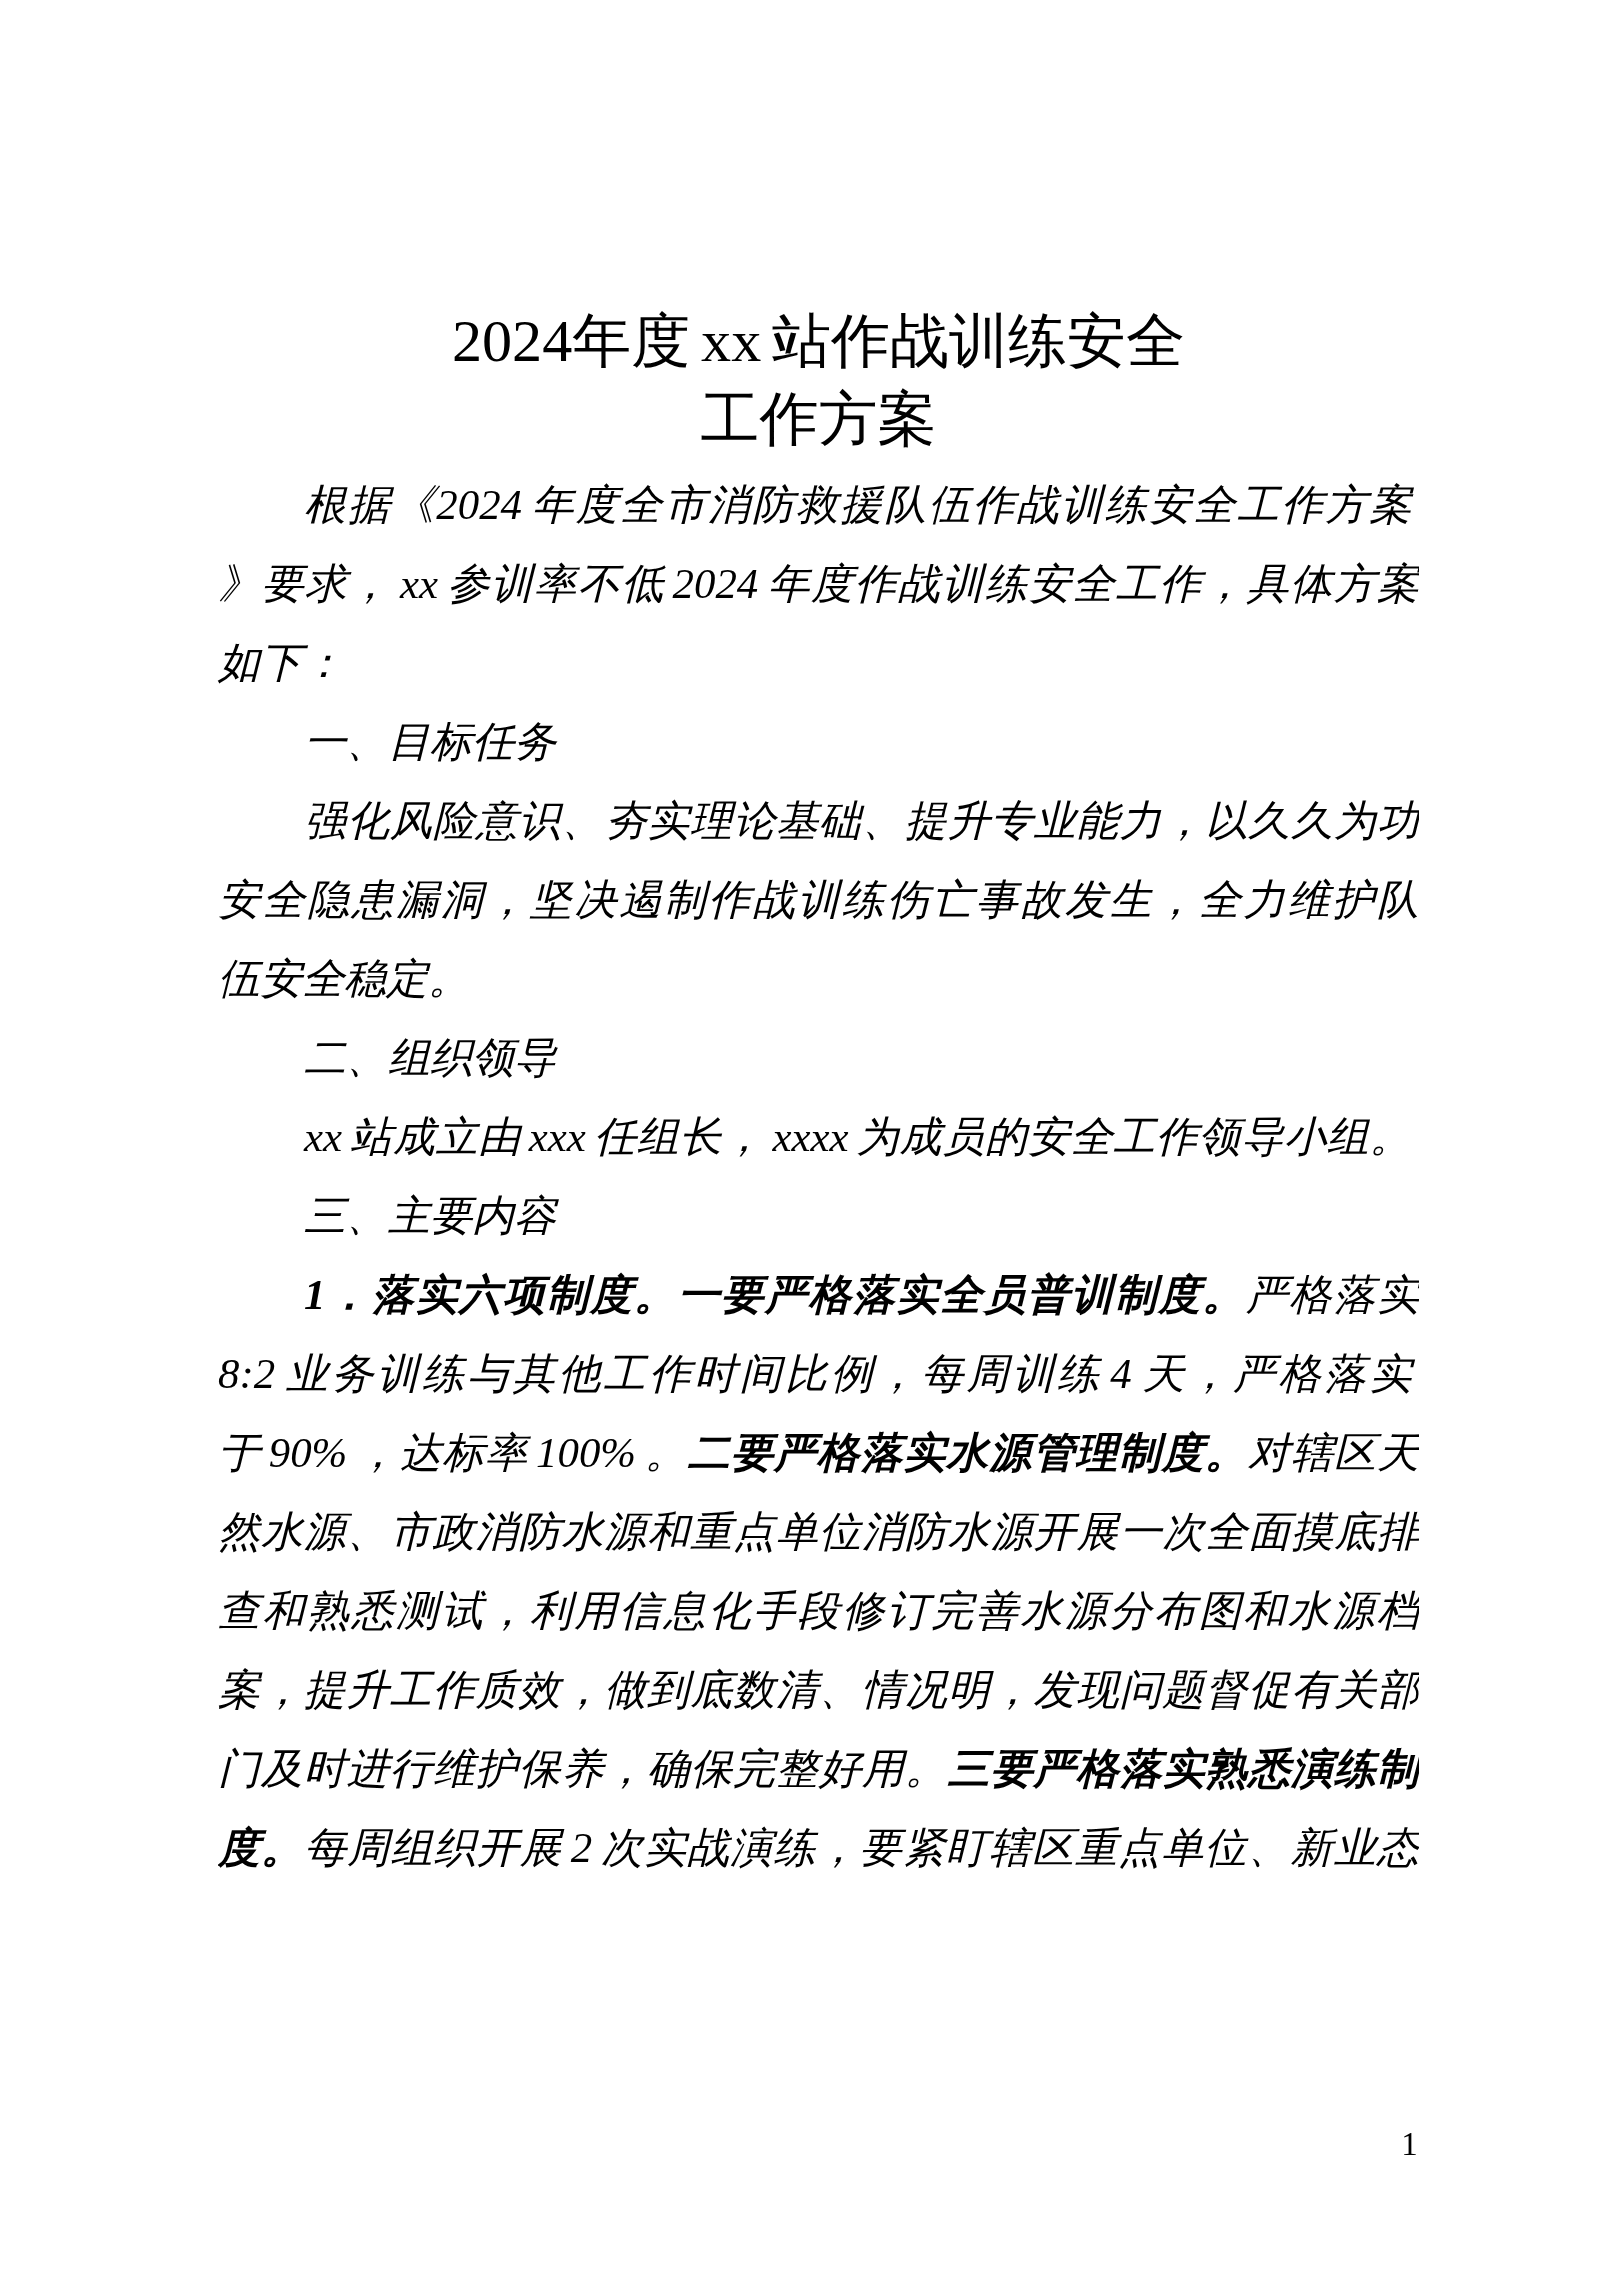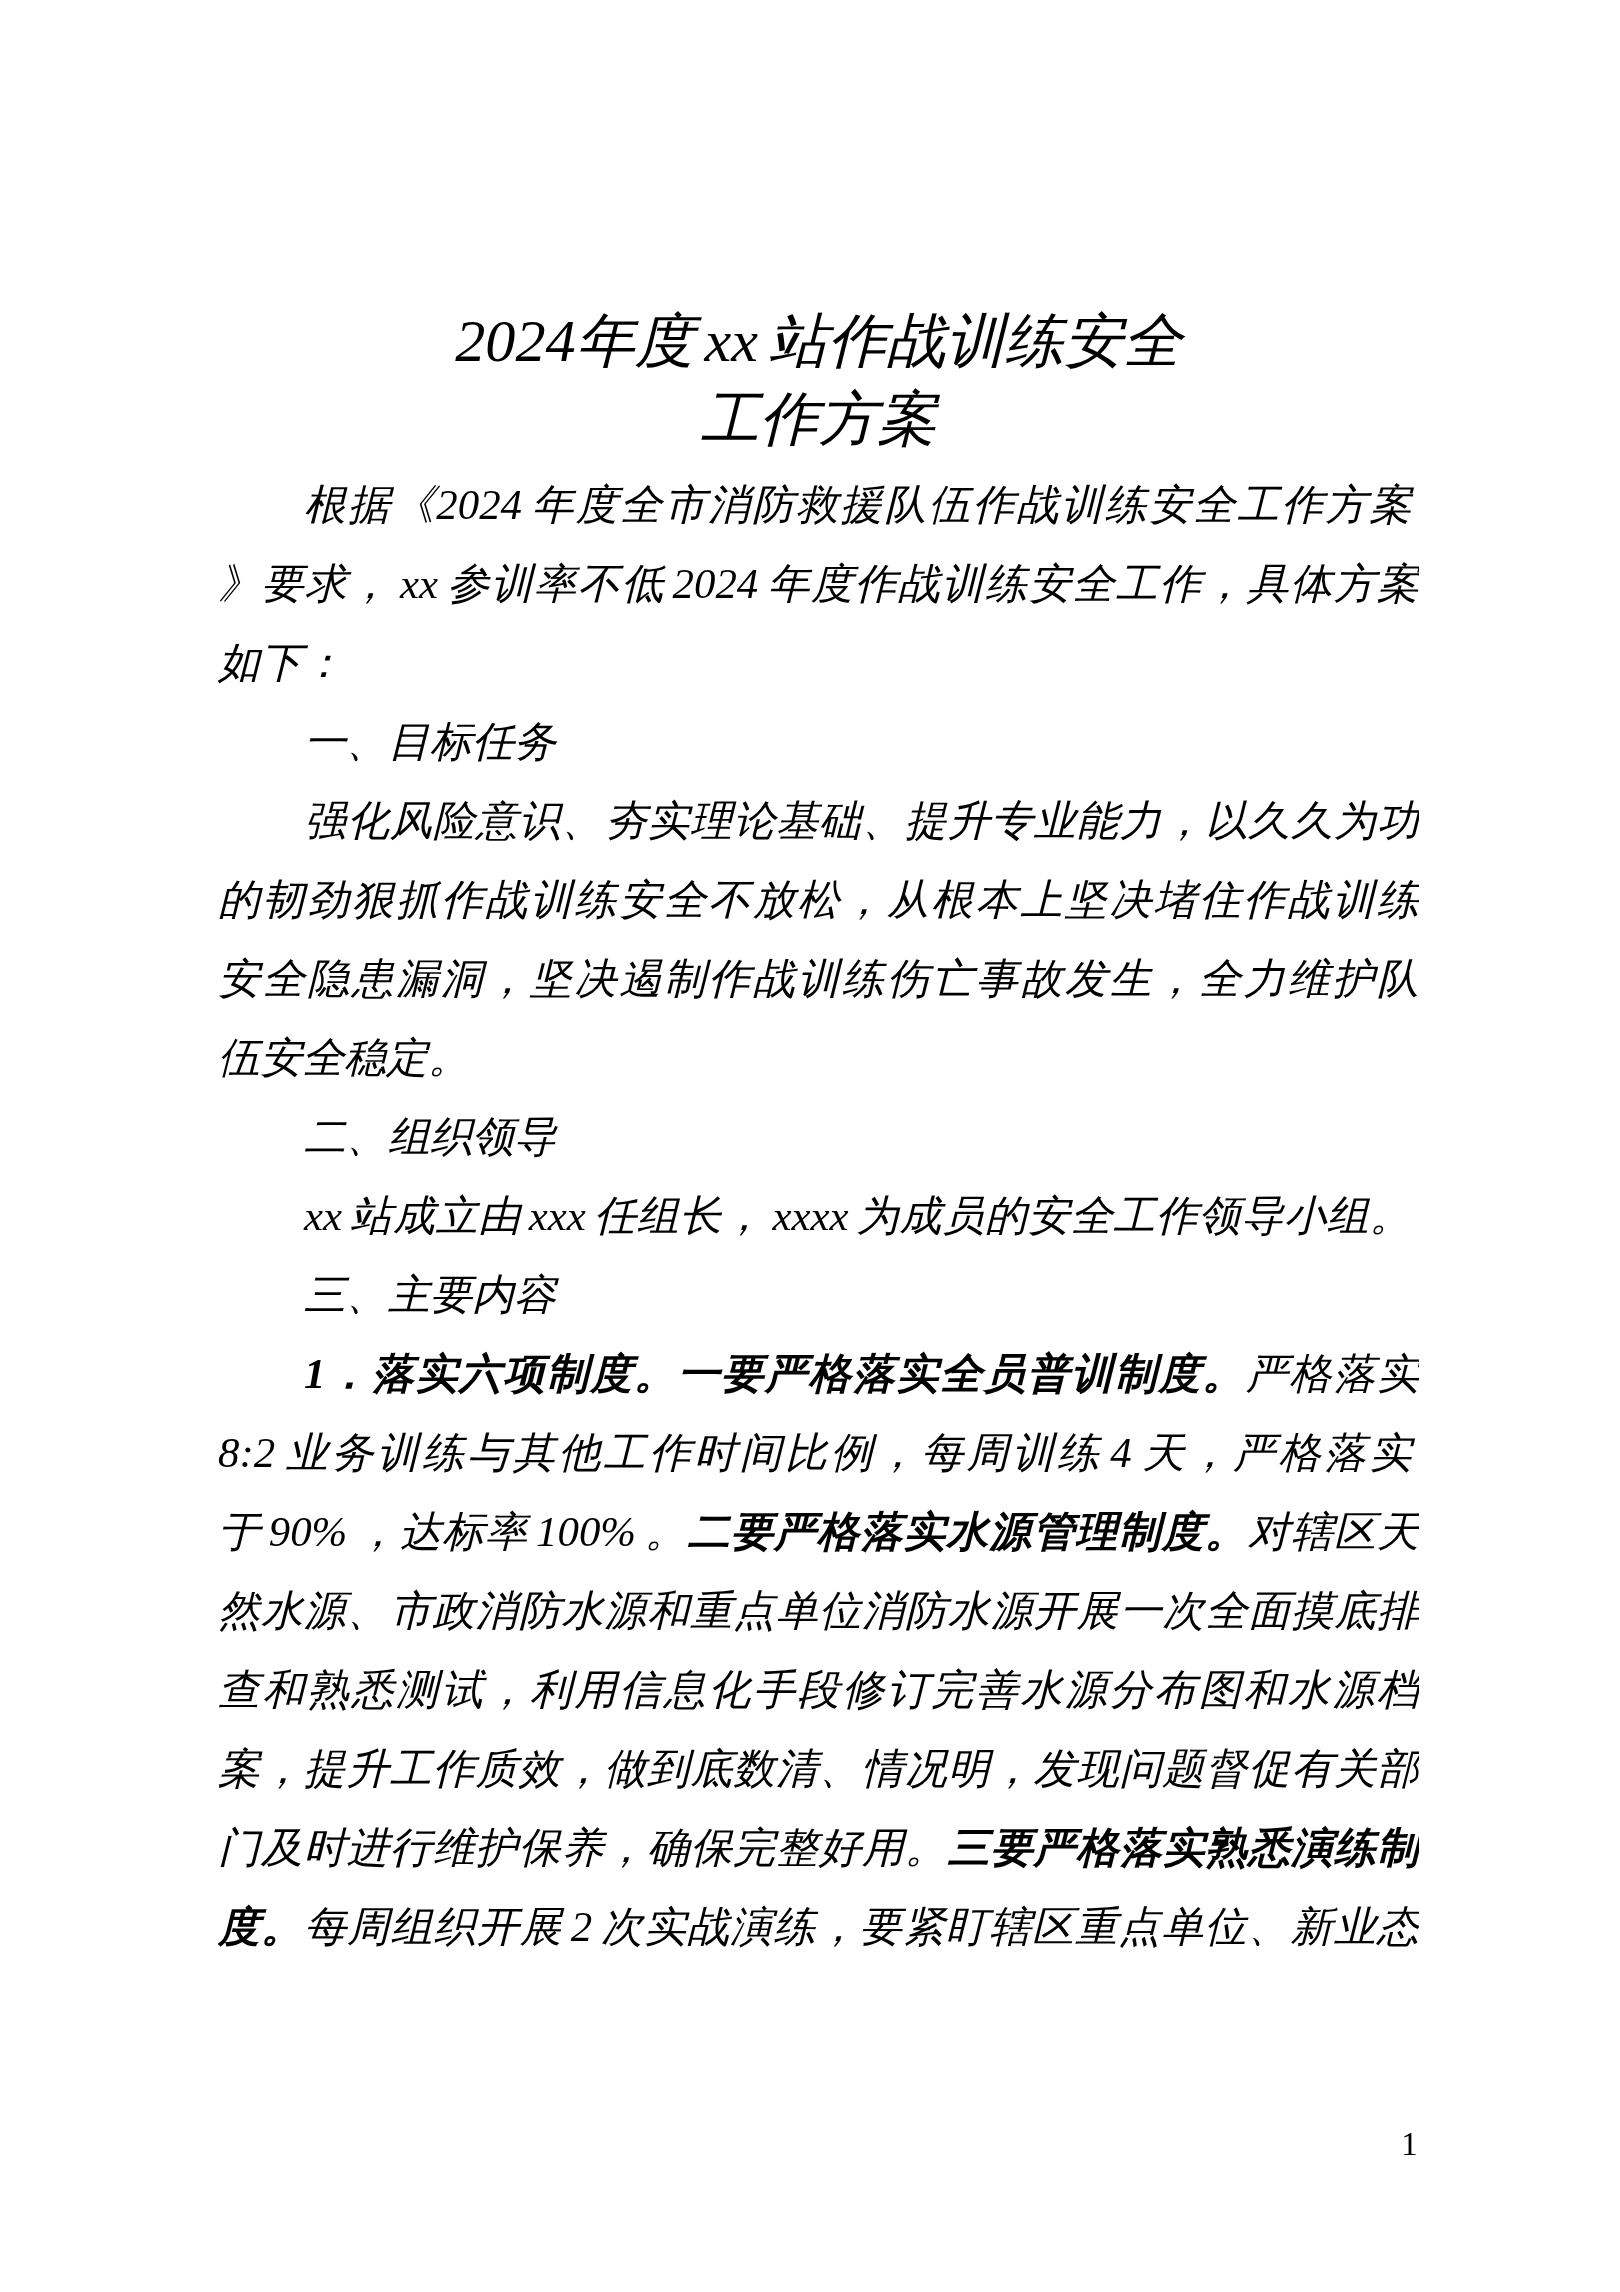--- a/index.html
+++ b/index.html
@@ -28,21 +28,20 @@
     top: 302px;
     width: 1201px;
     text-align: center;
     font-size: 59px;
     line-height: 78px;
     font-family: "DejaVu Sans", sans-serif;
   }
   .title-line {
     height: 78px;
     white-space: nowrap;
-    font-style: italic;
   }
   .body-block {
     position: absolute;
     left: 218px;
     top: 465px;
     width: 1201px;
     font-size: 42px;
     line-height: 79px;
     font-family: "DejaVu Sans", sans-serif;
   }
@@ -109,23 +108,20 @@
     </div>
 
     <div class="line indent">
       <span>一、目标任务</span>
     </div>
 
     <div class="line full indent">
       <span>强化风险意识、夯实理论基础、提升专业能力，以久久为功</span>
     </div>
 
-    <div class="line full">
-      <span>的韧劲狠抓作战训练安全不放松，从根本上坚决堵住作战训练</span>
-    </div>
 
     <div class="line full">
       <span>安全隐患漏洞，坚决遏制作战训练伤亡事故发生，全力维护队</span>
     </div>
 
     <div class="line">
       <span>伍安全稳定。</span>
     </div>
 
     <div class="line indent">

